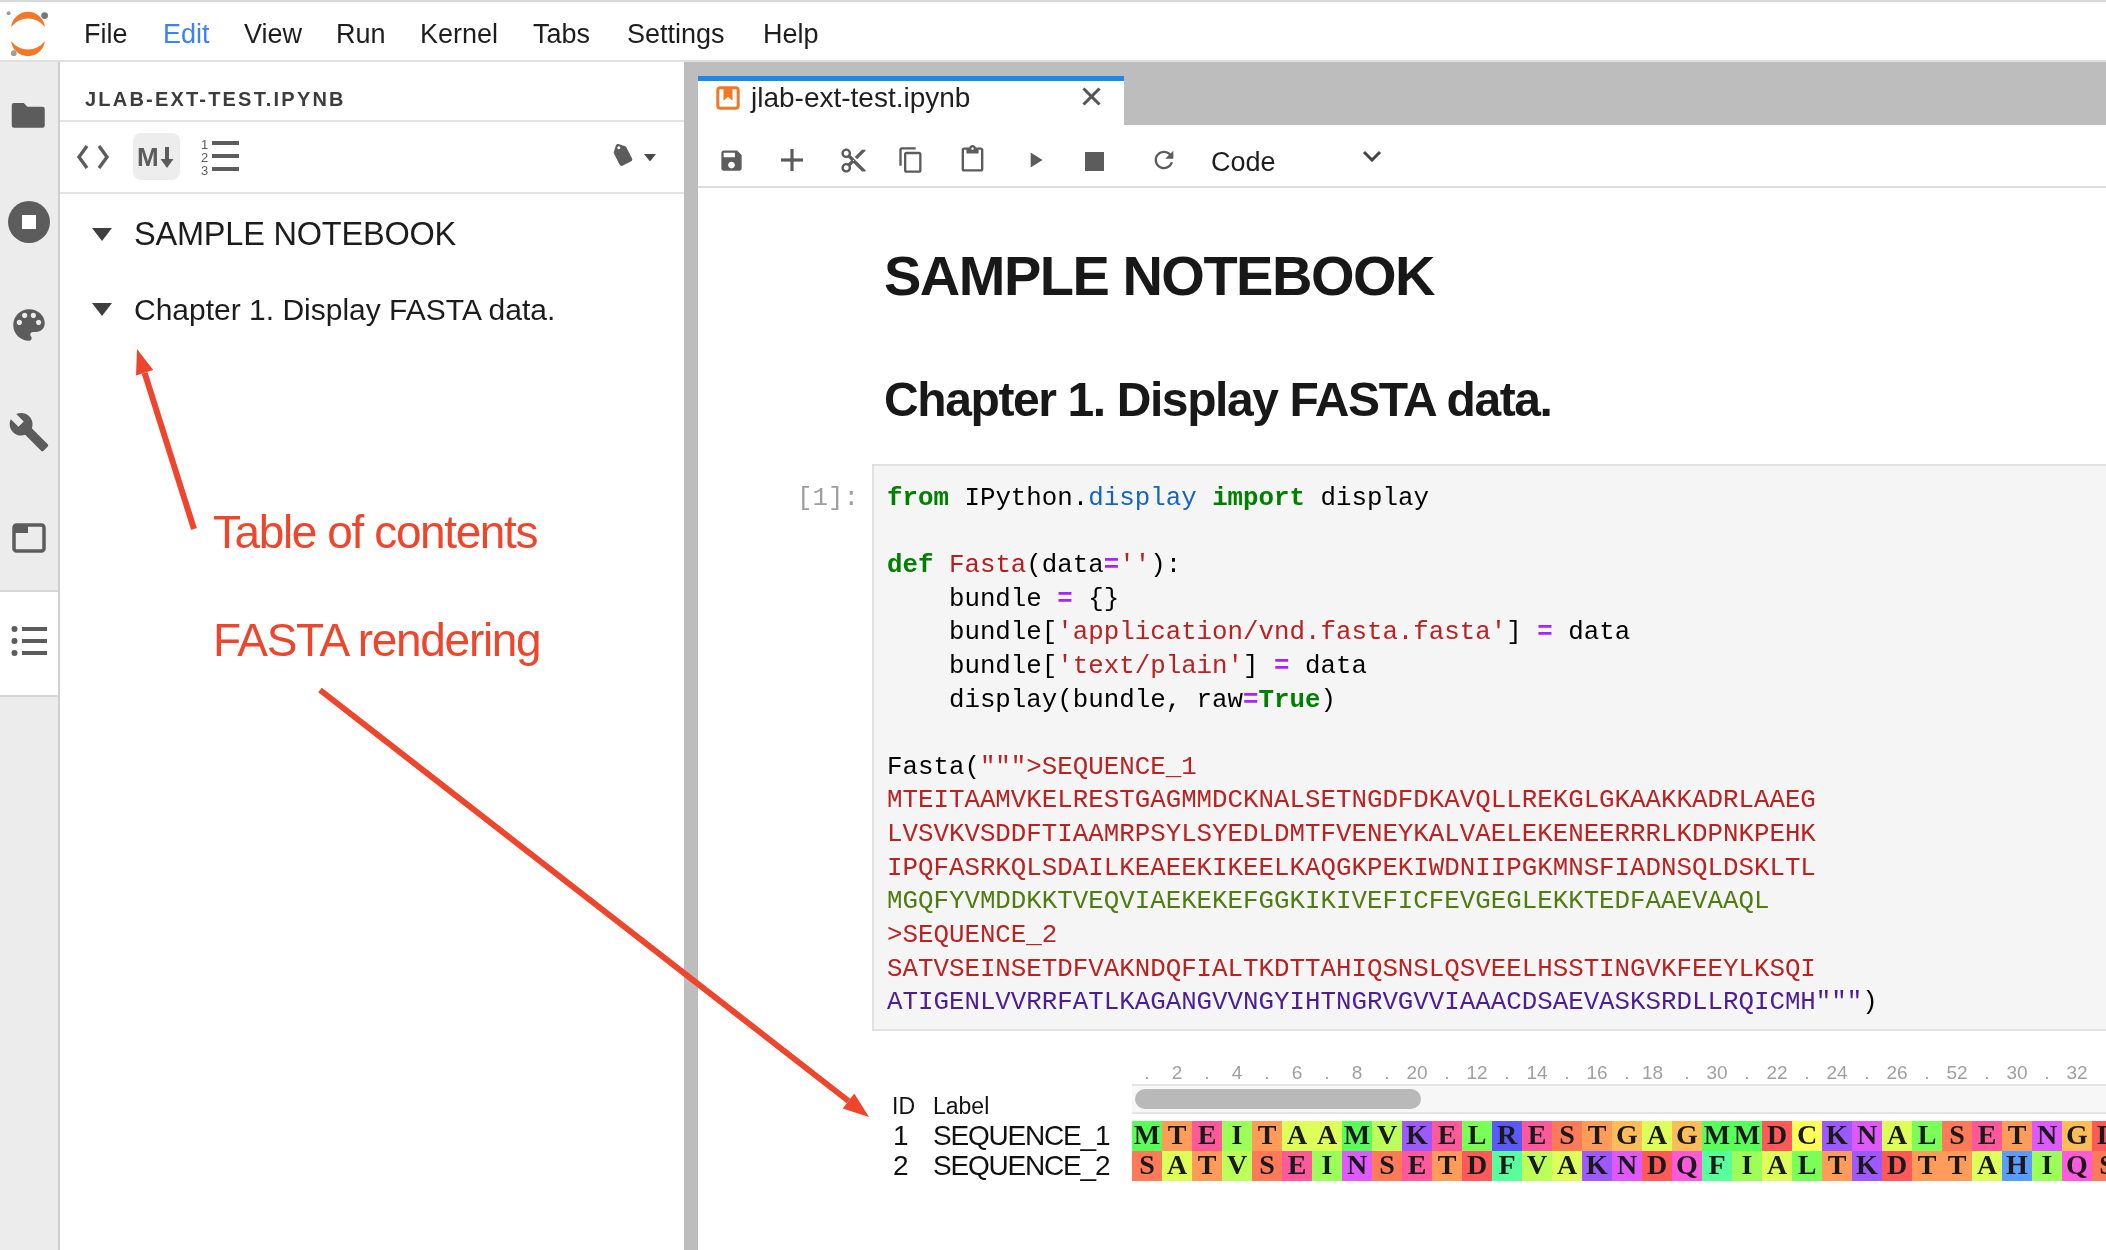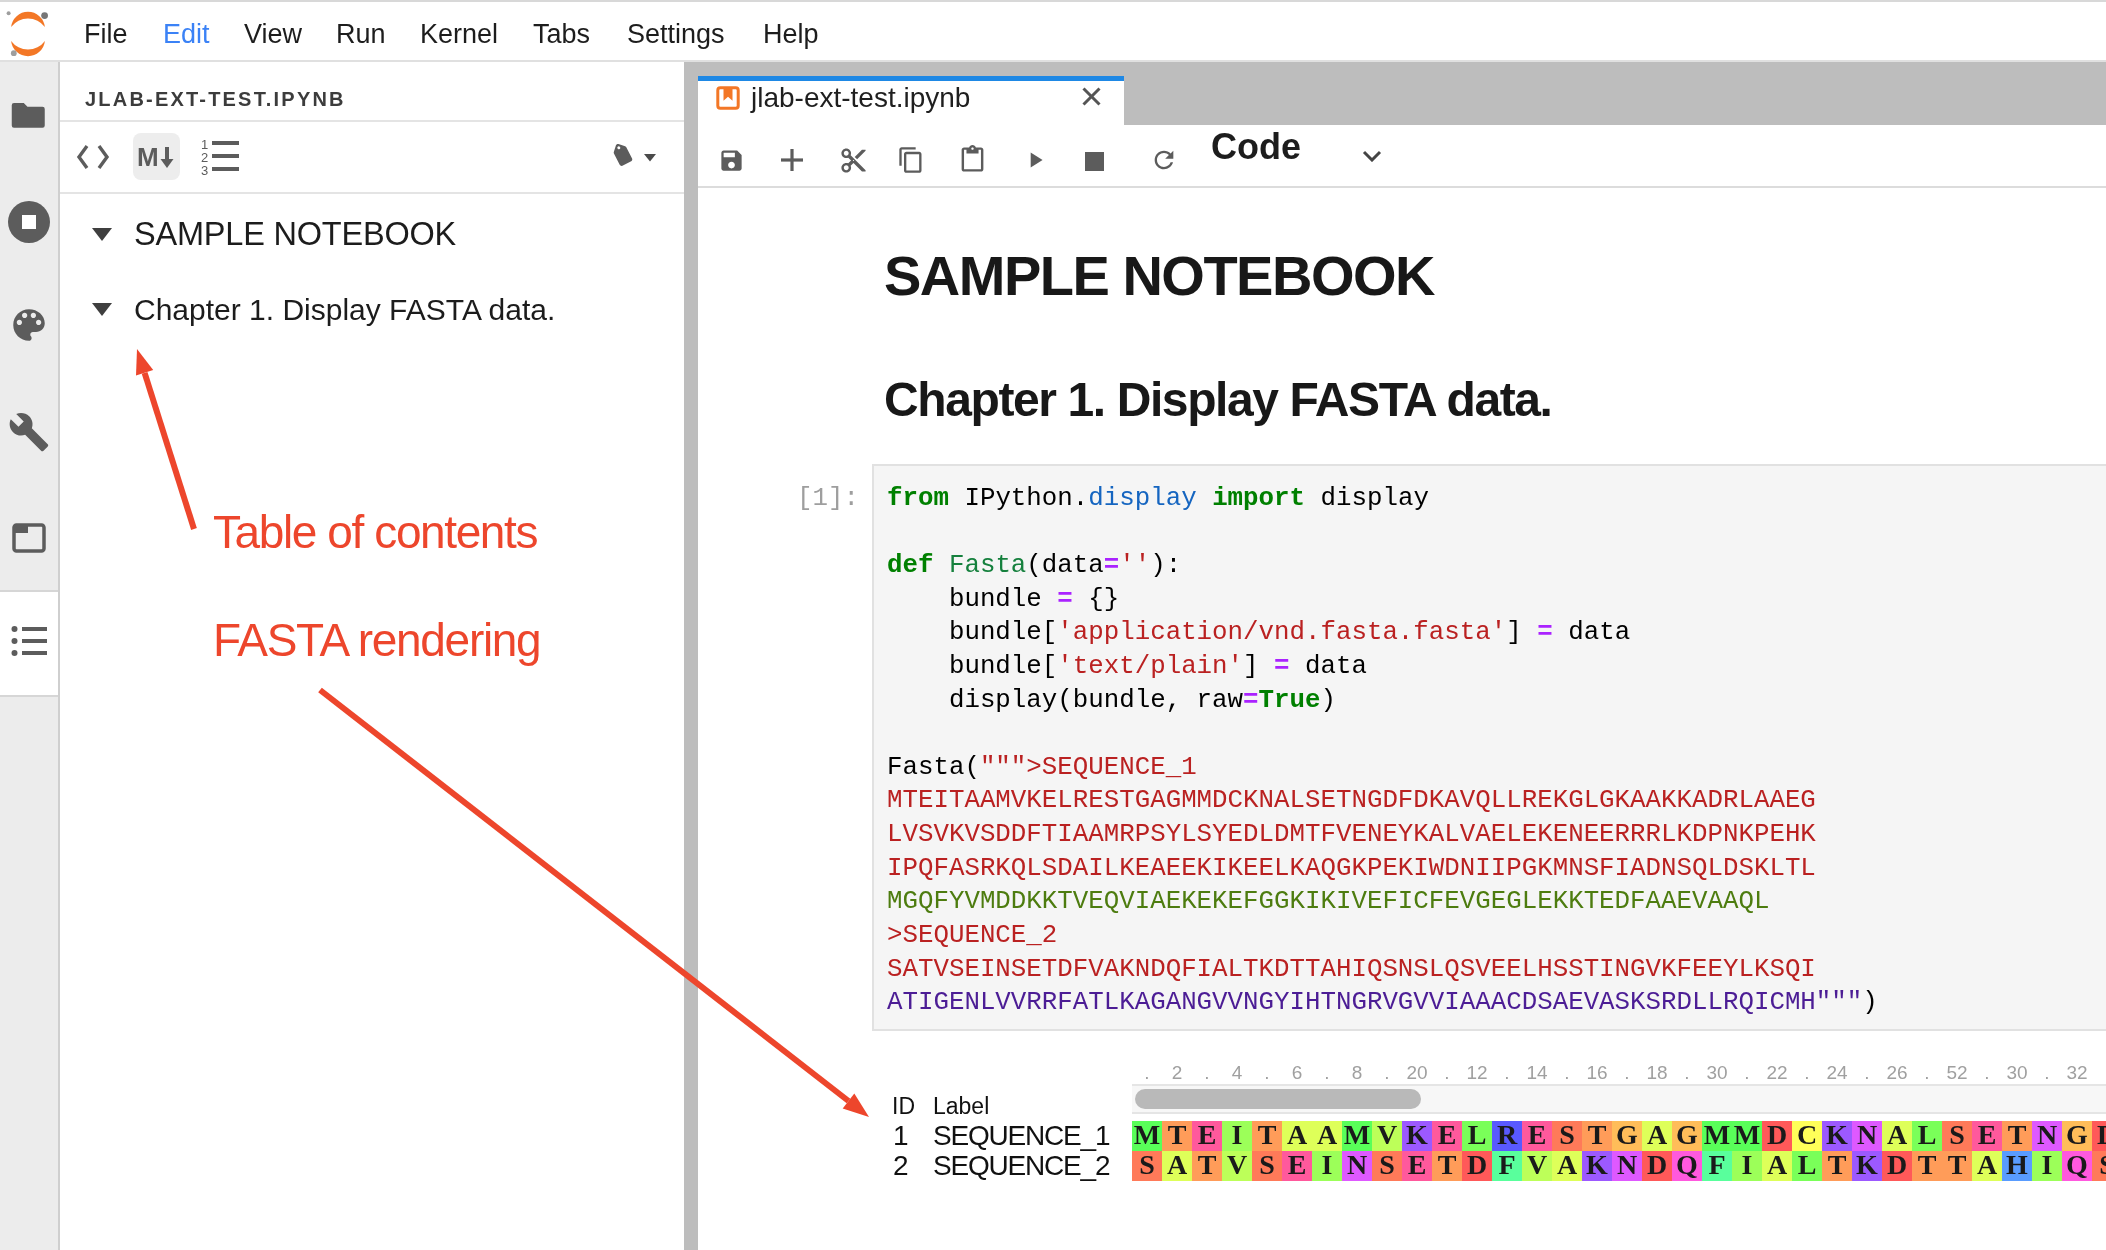--- a/index.html
+++ b/index.html
@@ -118,31 +118,31 @@
 <svg style="position:absolute;left:958px;top:145px" width="29" height="29" viewBox="0 0 24 24">
 <path fill-rule="evenodd" fill="#5c5c5c" d="M19 2h-4.18C14.4.84 13.3 0 12 0c-1.3 0-2.4.84-2.82 2H5c-1.1 0-2 .9-2 2v16c0 1.1.9 2 2 2h14c1.1 0 2-.9 2-2V4c0-1.1-.9-2-2-2zm-7 0c.55 0 1 .45 1 1s-.45 1-1 1-1-.45-1-1 .45-1 1-1zm7 18H5V4h2v3h10V4h2v16z"></path>
   </svg>
 <svg style="position:absolute;left:1022px;top:147px" width="26" height="26" viewBox="0 0 24 24">
     <path fill="#5c5c5c" d="M8 5v14l11-7z"></path>
   </svg>
 <div style="position:absolute;left:1085px;top:152px;width:19px;height:19px;background:#5c5c5c;"></div>
 <svg style="position:absolute;left:1150px;top:146px" width="28" height="28" viewBox="0 0 24 24">
 <path fill="#5c5c5c" d="M17.65 6.35C16.2 4.9 14.21 4 12 4c-4.42 0-7.99 3.58-8 8s3.57 8 8 8c3.73 0 6.84-2.55 7.73-6h-2.08c-.82 2.33-3.04 4-5.65 4-3.31 0-6-2.69-6-6s2.69-6 6-6c1.66 0 3.14.69 4.22 1.78L13 11h7V4l-2.35 2.35z"></path>
   </svg>
-<div style="position:absolute;left:1211px;top:129px;font-family:'Liberation Sans', sans-serif;font-size:36px;font-weight:700;color:#1d1d1d;line-height:1;white-space:pre;">Code</div>
+<div style="position:absolute;left:1211px;top:149px;font-family:'Liberation Sans', sans-serif;font-size:27px;font-weight:400;color:#1d1d1d;line-height:1;white-space:pre;">Code</div>
 <svg style="position:absolute;left:1362px;top:150px" width="20" height="12" viewBox="0 0 20 12">
 <polyline points="2,2 10,10 18,2" fill="none" stroke="#444" stroke-width="3"></polyline>
   </svg>
 <div style="position:absolute;left:884px;top:248.1px;font-family:'Liberation Sans', sans-serif;font-size:56px;font-weight:700;color:#181818;line-height:1;white-space:pre;letter-spacing:-1.5px;">SAMPLE NOTEBOOK</div>
 <div style="position:absolute;left:884px;top:376.4px;font-family:'Liberation Sans', sans-serif;font-size:48px;font-weight:700;color:#181818;line-height:1;white-space:pre;letter-spacing:-1.4px;">Chapter 1. Display FASTA data.</div>
 <div style="position:absolute;left:872px;top:464px;width:1240px;height:567px;background:#f5f5f5;border:2px solid #e1e1e1;border-right:none;"></div>
 <div style="position:absolute;left:797px;top:485.7px;font-family:'Liberation Mono', monospace;font-size:25.8px;font-weight:400;color:#9e9e9e;line-height:1;white-space:pre;">[1]:</div>
 <div style="position:absolute;left:887px;top:481.8px;font-family:'Liberation Mono', monospace;font-size:25.8px;line-height:33.63px;color:#000;white-space:pre;"><span style="color:#008000;font-weight:bold">from</span> IPython.<span style="color:#1565c0">display</span> <span style="color:#008000;font-weight:bold">import</span> display
 
-<span style="color:#008000;font-weight:bold">def</span> <span style="color:#15803d">Fasta</span>(data<span style="color:#aa22ff;font-weight:bold">=</span><span style="color:#ba2121">''</span>):
+<span style="color:#008000;font-weight:bold">def</span> <span style="color:#b91c1c">Fasta</span>(data<span style="color:#aa22ff;font-weight:bold">=</span><span style="color:#ba2121">''</span>):
     bundle <span style="color:#aa22ff;font-weight:bold">=</span> {}
     bundle[<span style="color:#ba2121">'application/vnd.fasta.fasta'</span>] <span style="color:#aa22ff;font-weight:bold">=</span> data
     bundle[<span style="color:#ba2121">'text/plain'</span>] <span style="color:#aa22ff;font-weight:bold">=</span> data
     display(bundle, raw<span style="color:#aa22ff;font-weight:bold">=</span><span style="color:#008000;font-weight:bold">True</span>)
 
 Fasta(<span style="color:#ba2121">"""&gt;SEQUENCE_1</span>
 <span style="color:#ba2121">MTEITAAMVKELRESTGAGMMDCKNALSETNGDFDKAVQLLREKGLGKAAKKADRLAAEG</span>
 <span style="color:#ba2121">LVSVKVSDDFTIAAMRPSYLSYEDLDMTFVENEYKALVAELEKENEERRRLKDPNKPEHK</span>
 <span style="color:#ba2121">IPQFASRKQLSDAILKEAEEKIKEELKAQGKPEKIWDNIIPGKMNSFIADNSQLDSKLTL</span>
 <span style="color:#4d7c0f">MGQFYVMDDKKTVEQVIAEKEKEFGGKIKIVEFICFEVGEGLEKKTEDFAAEVAAQL</span>
@@ -159,21 +159,21 @@
 <div style="position:absolute;left:1342.0px;top:1062.9px;width:30px;text-align:center;font-family:'Liberation Sans', sans-serif;font-size:19px;color:#a0a0a0;line-height:1;">8</div>
 <div style="position:absolute;left:1372.0px;top:1062.9px;width:30px;text-align:center;font-family:'Liberation Sans', sans-serif;font-size:19px;color:#a0a0a0;line-height:1;">.</div>
 <div style="position:absolute;left:1402.0px;top:1062.9px;width:30px;text-align:center;font-family:'Liberation Sans', sans-serif;font-size:19px;color:#a0a0a0;line-height:1;">20</div>
 <div style="position:absolute;left:1432.0px;top:1062.9px;width:30px;text-align:center;font-family:'Liberation Sans', sans-serif;font-size:19px;color:#a0a0a0;line-height:1;">.</div>
 <div style="position:absolute;left:1462.0px;top:1062.9px;width:30px;text-align:center;font-family:'Liberation Sans', sans-serif;font-size:19px;color:#a0a0a0;line-height:1;">12</div>
 <div style="position:absolute;left:1492.0px;top:1062.9px;width:30px;text-align:center;font-family:'Liberation Sans', sans-serif;font-size:19px;color:#a0a0a0;line-height:1;">.</div>
 <div style="position:absolute;left:1522.0px;top:1062.9px;width:30px;text-align:center;font-family:'Liberation Sans', sans-serif;font-size:19px;color:#a0a0a0;line-height:1;">14</div>
 <div style="position:absolute;left:1552.0px;top:1062.9px;width:30px;text-align:center;font-family:'Liberation Sans', sans-serif;font-size:19px;color:#a0a0a0;line-height:1;">.</div>
 <div style="position:absolute;left:1582.0px;top:1062.9px;width:30px;text-align:center;font-family:'Liberation Sans', sans-serif;font-size:19px;color:#a0a0a0;line-height:1;">16</div>
 <div style="position:absolute;left:1612.0px;top:1062.9px;width:30px;text-align:center;font-family:'Liberation Sans', sans-serif;font-size:19px;color:#a0a0a0;line-height:1;">.</div>
-<div style="position:absolute;left:1642.0px;top:1062.9px;width:30px;text-align:center;font-family:'Liberation Sans', sans-serif;font-size:19px;color:#a0a0a0;line-height:1;">18</div>
+<div style="position:absolute;left:1642.0px;top:1062.9px;width:30px;font-family:'Liberation Sans', sans-serif;font-size:19px;color:#a0a0a0;line-height:1;">18</div>
 <div style="position:absolute;left:1672.0px;top:1062.9px;width:30px;text-align:center;font-family:'Liberation Sans', sans-serif;font-size:19px;color:#a0a0a0;line-height:1;">.</div>
 <div style="position:absolute;left:1702.0px;top:1062.9px;width:30px;text-align:center;font-family:'Liberation Sans', sans-serif;font-size:19px;color:#a0a0a0;line-height:1;">30</div>
 <div style="position:absolute;left:1732.0px;top:1062.9px;width:30px;text-align:center;font-family:'Liberation Sans', sans-serif;font-size:19px;color:#a0a0a0;line-height:1;">.</div>
 <div style="position:absolute;left:1762.0px;top:1062.9px;width:30px;text-align:center;font-family:'Liberation Sans', sans-serif;font-size:19px;color:#a0a0a0;line-height:1;">22</div>
 <div style="position:absolute;left:1792.0px;top:1062.9px;width:30px;text-align:center;font-family:'Liberation Sans', sans-serif;font-size:19px;color:#a0a0a0;line-height:1;">.</div>
 <div style="position:absolute;left:1822.0px;top:1062.9px;width:30px;text-align:center;font-family:'Liberation Sans', sans-serif;font-size:19px;color:#a0a0a0;line-height:1;">24</div>
 <div style="position:absolute;left:1852.0px;top:1062.9px;width:30px;text-align:center;font-family:'Liberation Sans', sans-serif;font-size:19px;color:#a0a0a0;line-height:1;">.</div>
 <div style="position:absolute;left:1882.0px;top:1062.9px;width:30px;text-align:center;font-family:'Liberation Sans', sans-serif;font-size:19px;color:#a0a0a0;line-height:1;">26</div>
 <div style="position:absolute;left:1912.0px;top:1062.9px;width:30px;text-align:center;font-family:'Liberation Sans', sans-serif;font-size:19px;color:#a0a0a0;line-height:1;">.</div>
 <div style="position:absolute;left:1942.0px;top:1062.9px;width:30px;text-align:center;font-family:'Liberation Sans', sans-serif;font-size:19px;color:#a0a0a0;line-height:1;">52</div>

